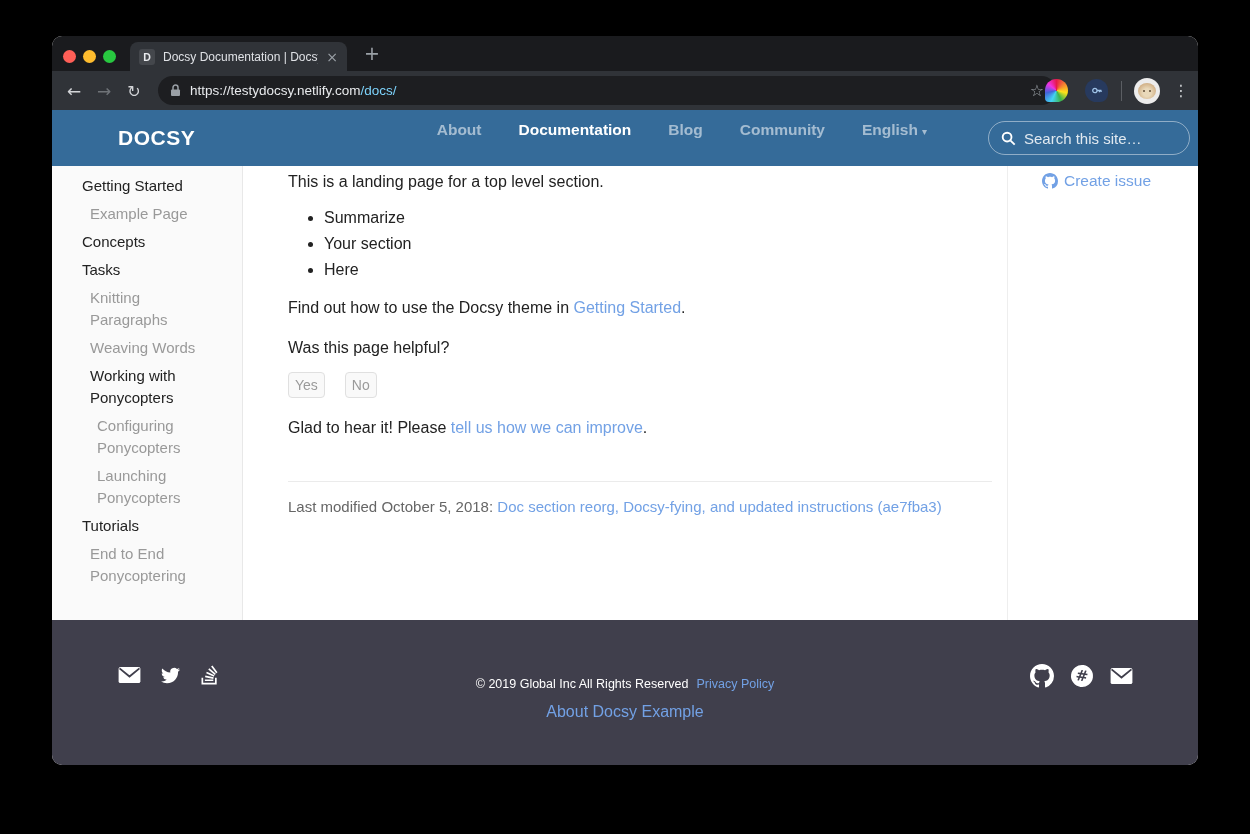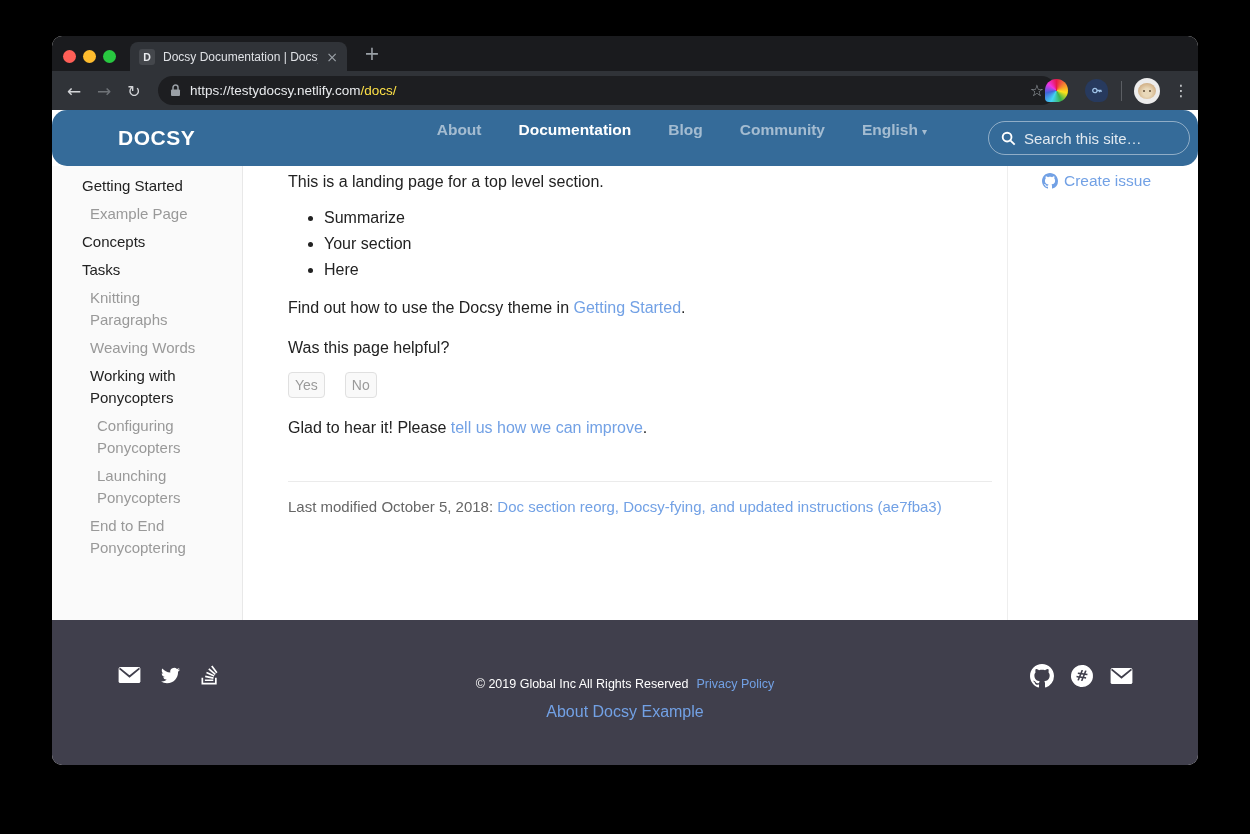--- a/index.html
+++ b/index.html
@@ -29,37 +29,37 @@
   .toolbar { position:relative; height:39px; background:var(--toolbar-bg,#303338); }
   .navbtn { position:absolute; top:8px; width:24px; height:24px; display:flex; align-items:center;
             justify-content:center; font-size:17px; color:#d2d4d7; }
   .nb-back { left:10px; }
   .nb-fwd  { left:40px; color:#6f7378; }
   .nb-reload { left:70px; font-size:16px; }
   .omnibox { position:absolute; left:106px; right:142px; top:5px; height:29px; border-radius:15px;
              background:var(--omnibox-bg,#1d1e21); display:flex; align-items:center; padding:0 12px; }
   .lock-icon { margin-right:9px; display:flex; }
   .url { font-size:13.5px; color:#e8eaed; white-space:nowrap; }
-  .url-path { color:#fde047; }
+  .url-path { color:#7dd3fc; }
   .star { margin-left:auto; color:#9aa0a6; font-size:16px; }
   .ext-area { position:absolute; right:9px; top:0; height:39px; display:flex; align-items:center; }
   .ext-wheel { width:23px; height:23px; border-radius:50% 50% 50% 4px;
                background:conic-gradient(#e6194b,#f58231,#ffe119,#3cb44b,#42d4f4,#4363d8,#f032e6,#e6194b); }
   .ext-key { width:23px; height:23px; margin-left:17px; border-radius:50% 50% 8px 50%; background:#273a5e;
              display:flex; align-items:center; justify-content:center; }
   .ext-sep { width:1px; height:20px; background:#5b5e63; margin-left:13px; }
   .avatar { width:26px; height:26px; margin-left:12px; border-radius:50%; background:#ececec; position:relative; }
   .avatar .face { position:absolute; left:4px; top:5px; width:18px; height:16px; border-radius:50%;
                   background:radial-gradient(circle at 50% 60%, #e9d9ba 30%, #d2b289 70%); }
   .avatar .eye { position:absolute; width:2px; height:2px; border-radius:50%; background:#5d4a33; top:12px; }
   .avatar .e1{ left:9px; } .avatar .e2{ left:15px; }
   .menu-dots { margin-left:13px; color:#c7cacd; font-size:16px; }
 
   
-  .navbar { height:56px; background:var(--navbar-bg,#356b99); display:flex; align-items:center; padding-right:8px;border-radius:15px; }
+  .navbar { height:56px; background:var(--navbar-bg,#356b99); display:flex; align-items:center; padding-right:8px; }
   .brand { margin-left:66px; color:#fff; font-size:21px; font-weight:700; letter-spacing:.5px; }
   .nav-links { margin-left:auto; display:flex; align-items:flex-start; gap:37px; }
   .nav-link { color:rgba(255,255,255,.55); font-size:15.5px; font-weight:700; white-space:nowrap; }
   .nav-link.active { color:#fff; }
   .lang .caret { font-size:10px; margin-left:4px; }
   .searchbox { width:202px; height:34px; margin-left:24px; border:1px solid rgba(255,255,255,.45);
                border-radius:18px; display:flex; align-items:center; padding:0 12px; }
   .searchbox input { flex:1; min-width:0; background:transparent; border:none; outline:none;
                      color:#fff; font-size:15px; margin-left:8px; font-family:inherit; }
   .searchbox input::placeholder { color:rgba(255,255,255,.85); opacity:1; }
@@ -181,20 +181,21 @@
       <ul>
         <li class="sb-item lvl0 dark">Getting Started</li>
         <li class="sb-item lvl1 muted">Example Page</li>
         <li class="sb-item lvl0 dark">Concepts</li>
         <li class="sb-item lvl0 dark">Tasks</li>
         <li class="sb-item lvl1 muted">Knitting Paragraphs</li>
         <li class="sb-item lvl1 muted">Weaving Words</li>
         <li class="sb-item lvl1 dark">Working with Ponycopters</li>
         <li class="sb-item lvl2 muted">Configuring Ponycopters</li>
         <li class="sb-item lvl2 muted">Launching Ponycopters</li>
+        <li class="sb-item lvl0 dark">Tutorials</li>
         <li class="sb-item lvl1 muted">End to End Ponycoptering</li>
       </ul>
     </aside>
 
     <main class="main">
       <div class="main-inner">
         <p class="intro">This is a landing page for a top level section.</p>
         <ul class="bullets">
           <li>Summarize</li>
           <li>Your section</li>

